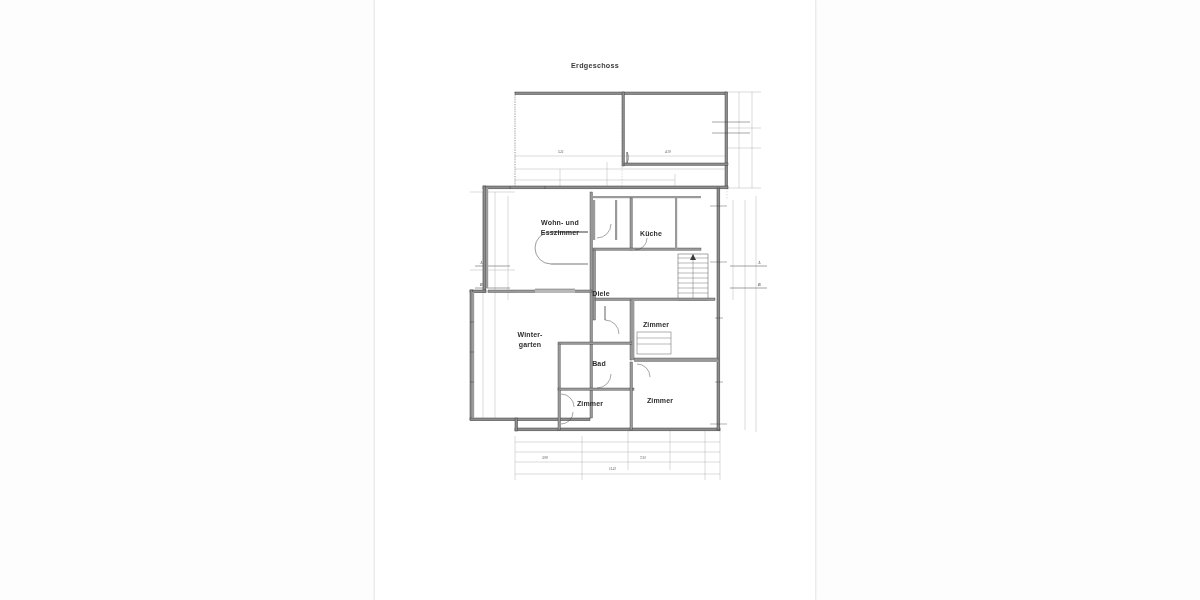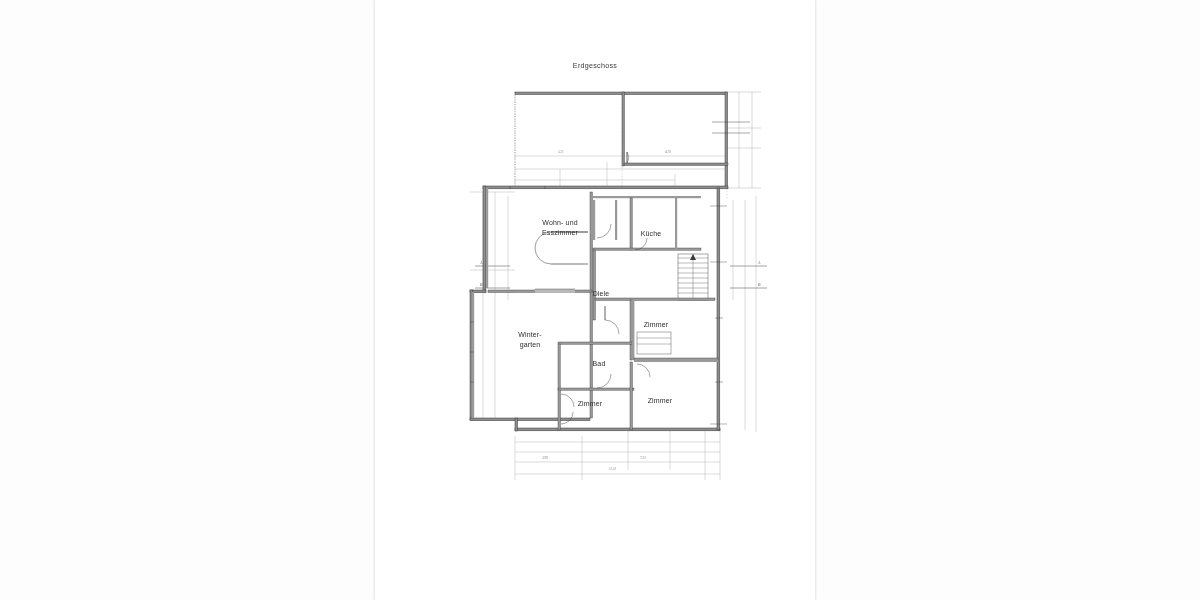--- a/index.html
+++ b/index.html
@@ -10,20 +10,21 @@
     overflow: hidden;
     background: #ffffff;
     font-family: "Liberation Sans", sans-serif;
   }
 
   #viewport {
     position: relative;
     width: 1200px;
     height: 600px;
     background: #fdfdfd;
+    font-weight: bold;
   }
 
   
   #page-sheet {
     position: absolute;
     left: 375px;
     top: 0;
     width: 440px;
     height: 600px;
     background: #ffffff;

